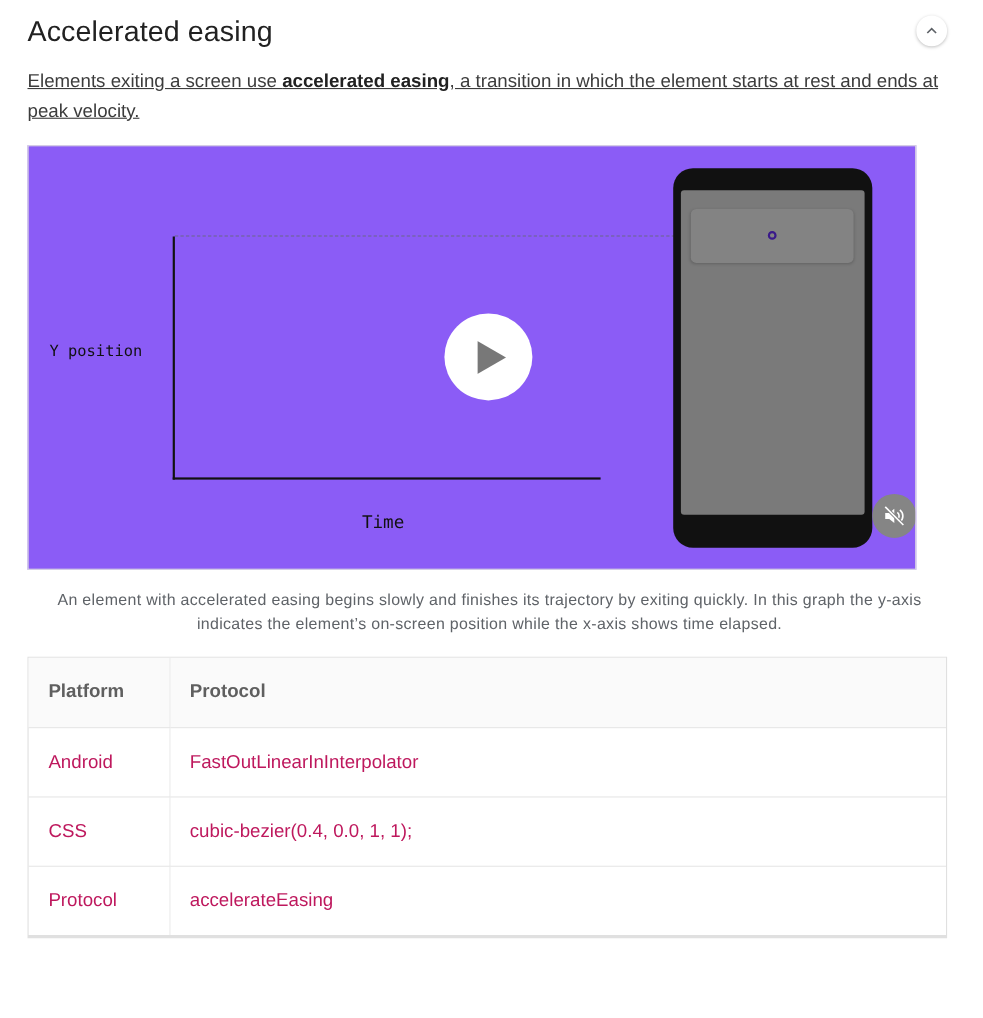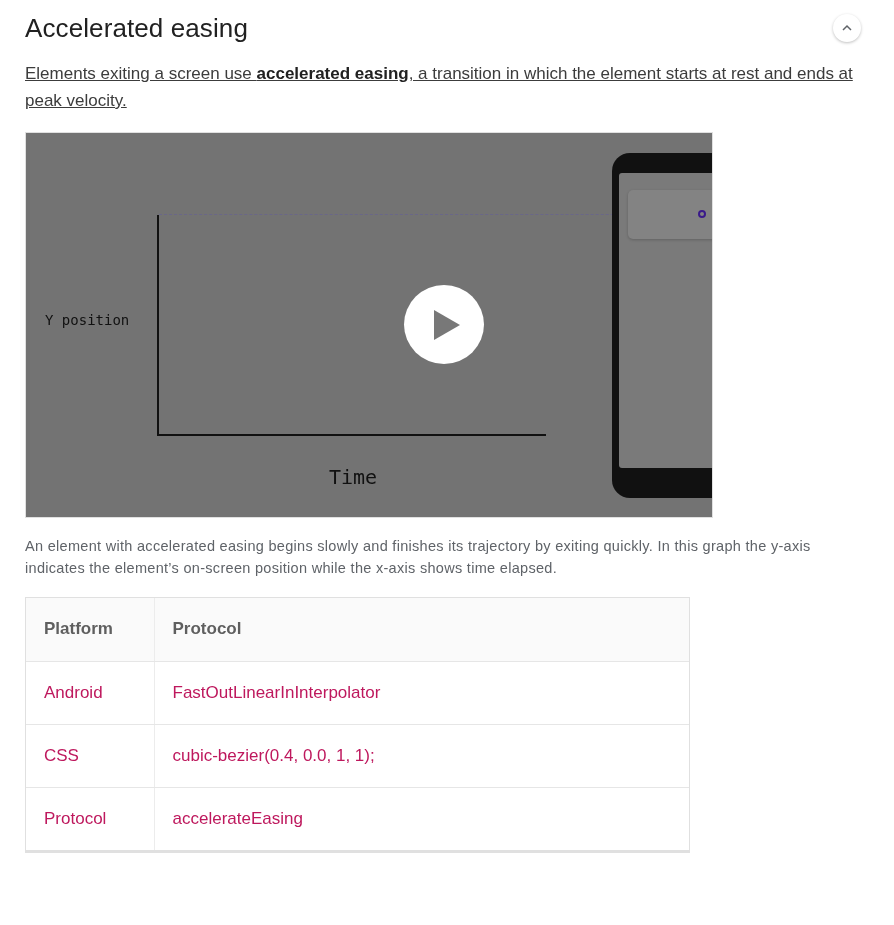--- a/index.html
+++ b/index.html
@@ -24,40 +24,40 @@
     }
     .collapse-btn svg { width: 12px; height: 12px; }
 
     .intro {
       position: absolute; left: 25px; top: 60px; width: 840px;
       font-size: 17px; line-height: 27px; color: #3c3c3c; text-decoration: underline;
     }
     .intro b { font-weight: 700; color: #212121; }
 
     .video {
-      position: absolute; left: 25px; top: 132px; width: 688px; height: 386px;
-      background: #737373; border: 1px solid #e0e0e0; overflow: hidden;
+      position: absolute; left: 25px; top: 132px; width: 808px; height: 386px;
+      background: #8b5cf6; border: 1px solid #e0e0e0; overflow: hidden;
     }
     .video .axis-y {
       position: absolute; left: 131px; top: 82px; width: 2px; height: 221px; background: #111;
     }
     .video .axis-x {
       position: absolute; left: 131px; top: 301px; width: 389px; height: 2px; background: #111;
     }
     .video .dash {
       position: absolute; left: 133px; top: 81px; width: 540px; height: 0;
       border-top: 1.5px dashed #6a6788;
     }
     .video .label-y {
       position: absolute; left: 19px; top: 179px;
       font-family: "DejaVu Sans Mono", monospace; font-size: 14px; color: #111;
     }
     .video .label-x {
       position: absolute; left: 303px; top: 332px;
-      font-family: "DejaVu Sans Mono", monospace; font-size: 20px; color: #111;
+      font-family: "DejaVu Sans Mono", monospace; font-size: 16px; color: #111;
     }
     .phone {
       position: absolute; left: 586px; top: 20px; width: 181px; height: 345px;
       background: #111111; border-radius: 18px;
     }
     .phone .screen {
       position: absolute; left: 7px; top: 20px; width: 167px; height: 295px;
       background: #7a7a7a; border-radius: 3px;
     }
     .phone .card {
@@ -77,25 +77,25 @@
     .play-btn svg { width: 26px; height: 30px; margin-left: 6px; }
     .mute-btn {
       position: absolute; left: 767px; top: 316px; width: 40px; height: 40px;
       border-radius: 50%; background: #858585;
       display: flex; align-items: center; justify-content: center; cursor: pointer;
     }
     .mute-btn svg { width: 22px; height: 22px; }
 
     .caption {
       position: absolute; left: 25px; top: 535px; width: 840px;
-      font-size: 14.5px; line-height: 22px; color: #5f6368; letter-spacing: 0.3px;
+      font-size: 14.5px; line-height: 22px; color: #5f6368; letter-spacing: 0.3px; text-align: center;
     }
 
     .table-wrap {
-      position: absolute; left: 25px; top: 597px; width: 665px;
+      position: absolute; left: 25px; top: 597px; width: 836px;
       border: 1px solid #e0e0e0; border-bottom: 3px solid #e0e0e0;
     }
     table { width: 100%; border-collapse: collapse; font-size: 17px; }
     th, td {
       height: 63px; text-align: left; vertical-align: middle;
       padding: 0 18px; border-bottom: 1px solid #e6e6e6;
     }
     tr:last-child td { border-bottom: none; }
     th { background: #fafafa; color: #5f5f5f; font-weight: 700; }
     td { color: #be185d; }

